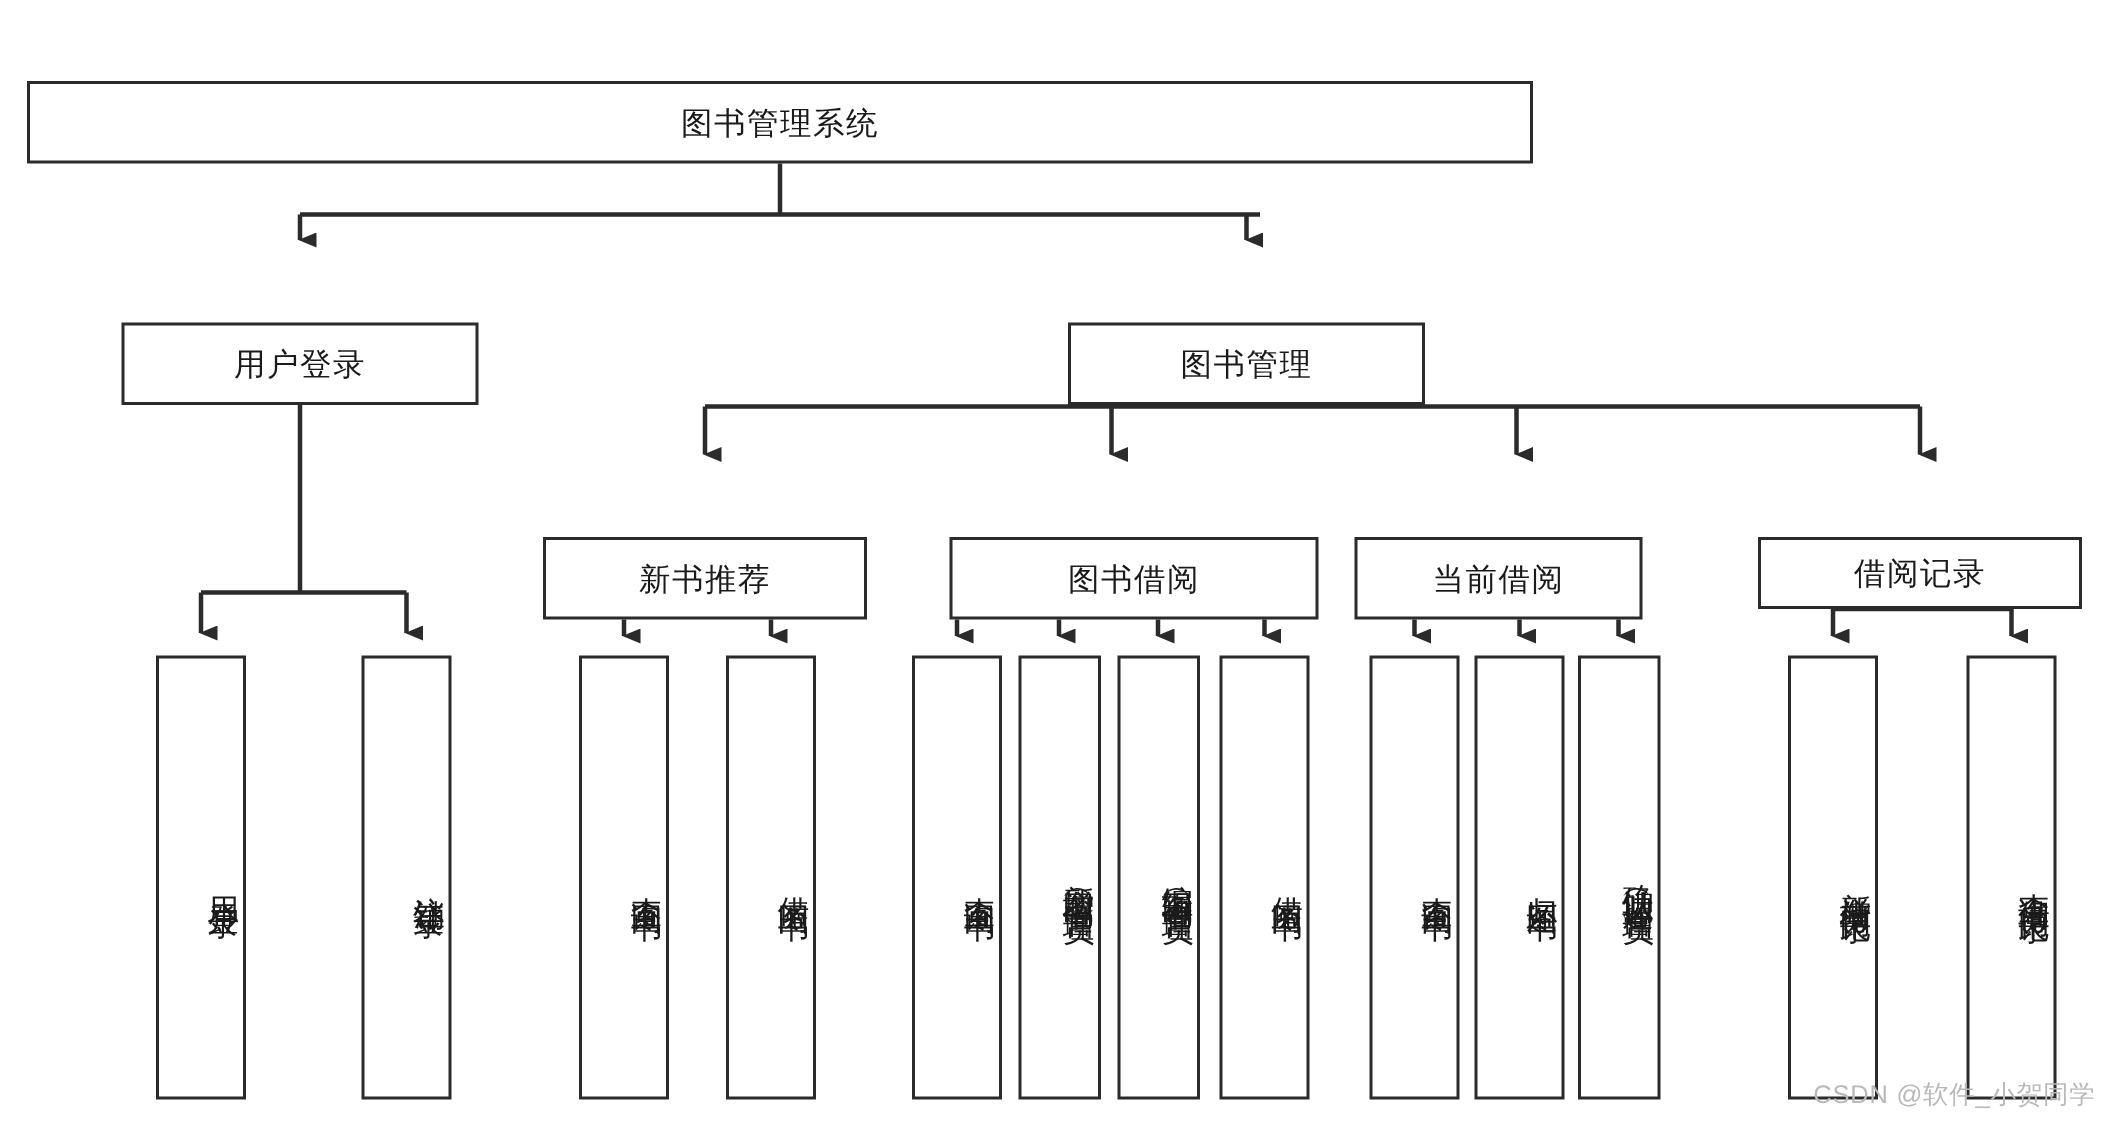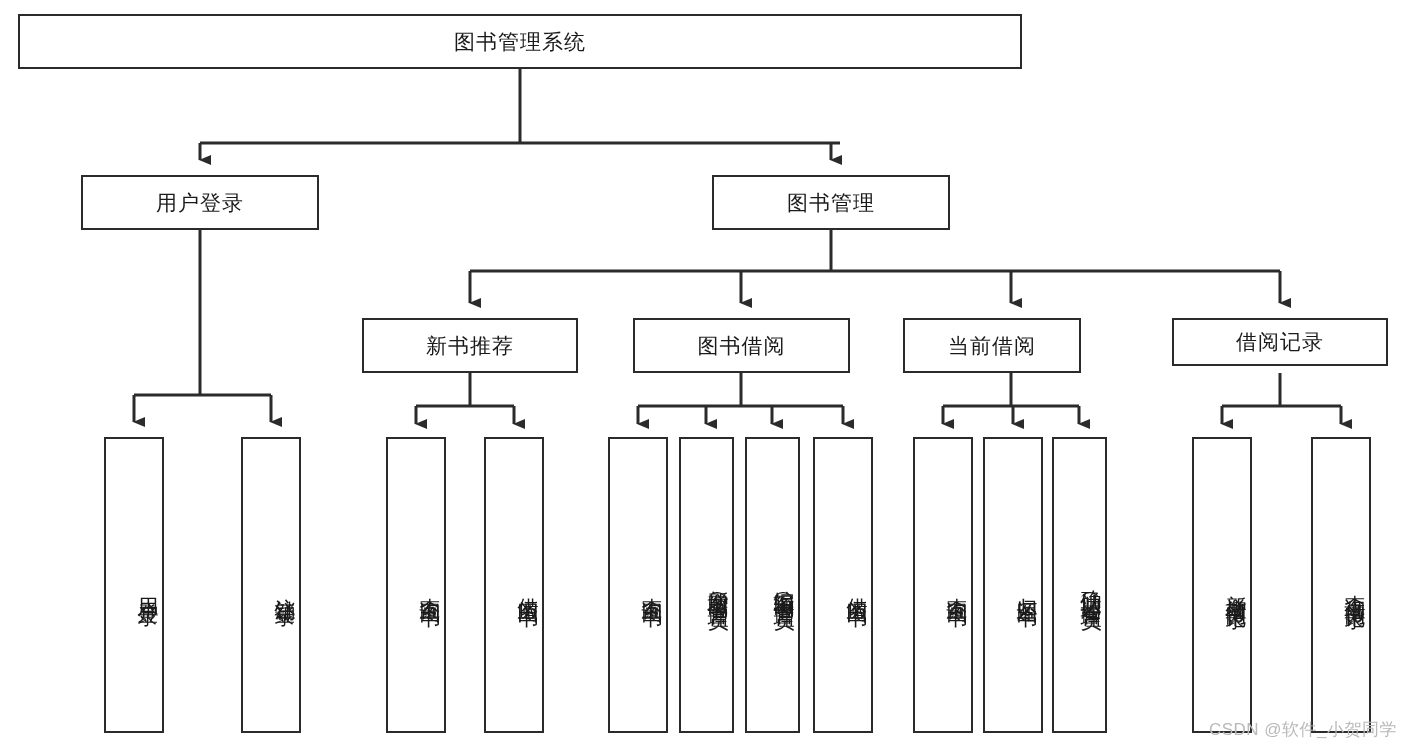--- a/index.html
+++ b/index.html
@@ -31,20 +31,21 @@
     background: #ffffff;
     border: 2px solid #2b2b2b;
     display: flex;
     align-items: center;
     justify-content: center;
     color: #1a1a1a;
   }
   .node.horizontal {
     font-size: 21px;
     letter-spacing: 1px;
+    margin-top: 40px;
   }
   .node.vertical {
     writing-mode: vertical-rl;
     text-orientation: upright;
     font-size: 21px;
     letter-spacing: 3px;
     align-items: flex-start;
     justify-content: center;
     padding-top: 4px;
   }
@@ -141,24 +142,24 @@
   <div class="node horizontal" id="n-l2-0" style="left: 81px; top: 175px; width: 238px; height: 55px; border-color: rgb(43, 43, 43); background: rgb(255, 255, 255); color: rgb(26, 26, 26);">
     <span class="node-label">用户登录</span>
   </div>
   <div class="node horizontal" id="n-l3-0" style="left: 362px; top: 318px; width: 216px; height: 55px; border-color: rgb(43, 43, 43); background: rgb(255, 255, 255); color: rgb(26, 26, 26);">
     <span class="node-label">新书推荐</span>
   </div>
 
   <div class="node horizontal" id="n-l2-1" style="left: 712px; top: 175px; width: 238px; height: 55px; border-color: rgb(43, 43, 43); background: rgb(255, 255, 255); color: rgb(26, 26, 26);">
     <span class="node-label">图书管理</span>
   </div>
-  <div class="node horizontal" id="n-l3-1" style="left: 633px; top: 318px; width: 217px; height: 55px; border-color: rgb(43, 43, 43); background: rgb(255, 255, 255); color: rgb(26, 26, 26);">
+  <div class="node horizontal" id="n-l3-1" style="left: 633px; top: 318px; width: 246px; height: 55px; border-color: rgb(43, 43, 43); background: rgb(255, 255, 255); color: rgb(26, 26, 26);">
     <span class="node-label">图书借阅</span>
   </div>
-  <div class="node horizontal" id="n-l3-2" style="left: 903px; top: 318px; width: 178px; height: 55px; border-color: rgb(43, 43, 43); background: rgb(255, 255, 255); color: rgb(26, 26, 26);">
+  <div class="node horizontal" id="n-l3-2" style="left: 903px; top: 318px; width: 192px; height: 55px; border-color: rgb(43, 43, 43); background: rgb(255, 255, 255); color: rgb(26, 26, 26);">
     <span class="node-label">当前借阅</span>
   </div>
   <div class="node horizontal" id="n-l3-3" style="left: 1172px; top: 318px; width: 216px; height: 48px; border-color: rgb(43, 43, 43); background: rgb(255, 255, 255); color: rgb(26, 26, 26);">
     <span class="node-label">借阅记录</span>
   </div>
 
   <div class="node vertical" id="n-leaf-0" style="left: 104px; top: 437px; width: 60px; height: 296px; border-color: rgb(43, 43, 43); background: rgb(255, 255, 255); color: rgb(26, 26, 26);">
     <span class="node-label">用户登录</span>
   </div>
   <div class="node vertical" id="n-leaf-1" style="left: 241px; top: 437px; width: 60px; height: 296px; border-color: rgb(43, 43, 43); background: rgb(255, 255, 255); color: rgb(26, 26, 26);">

